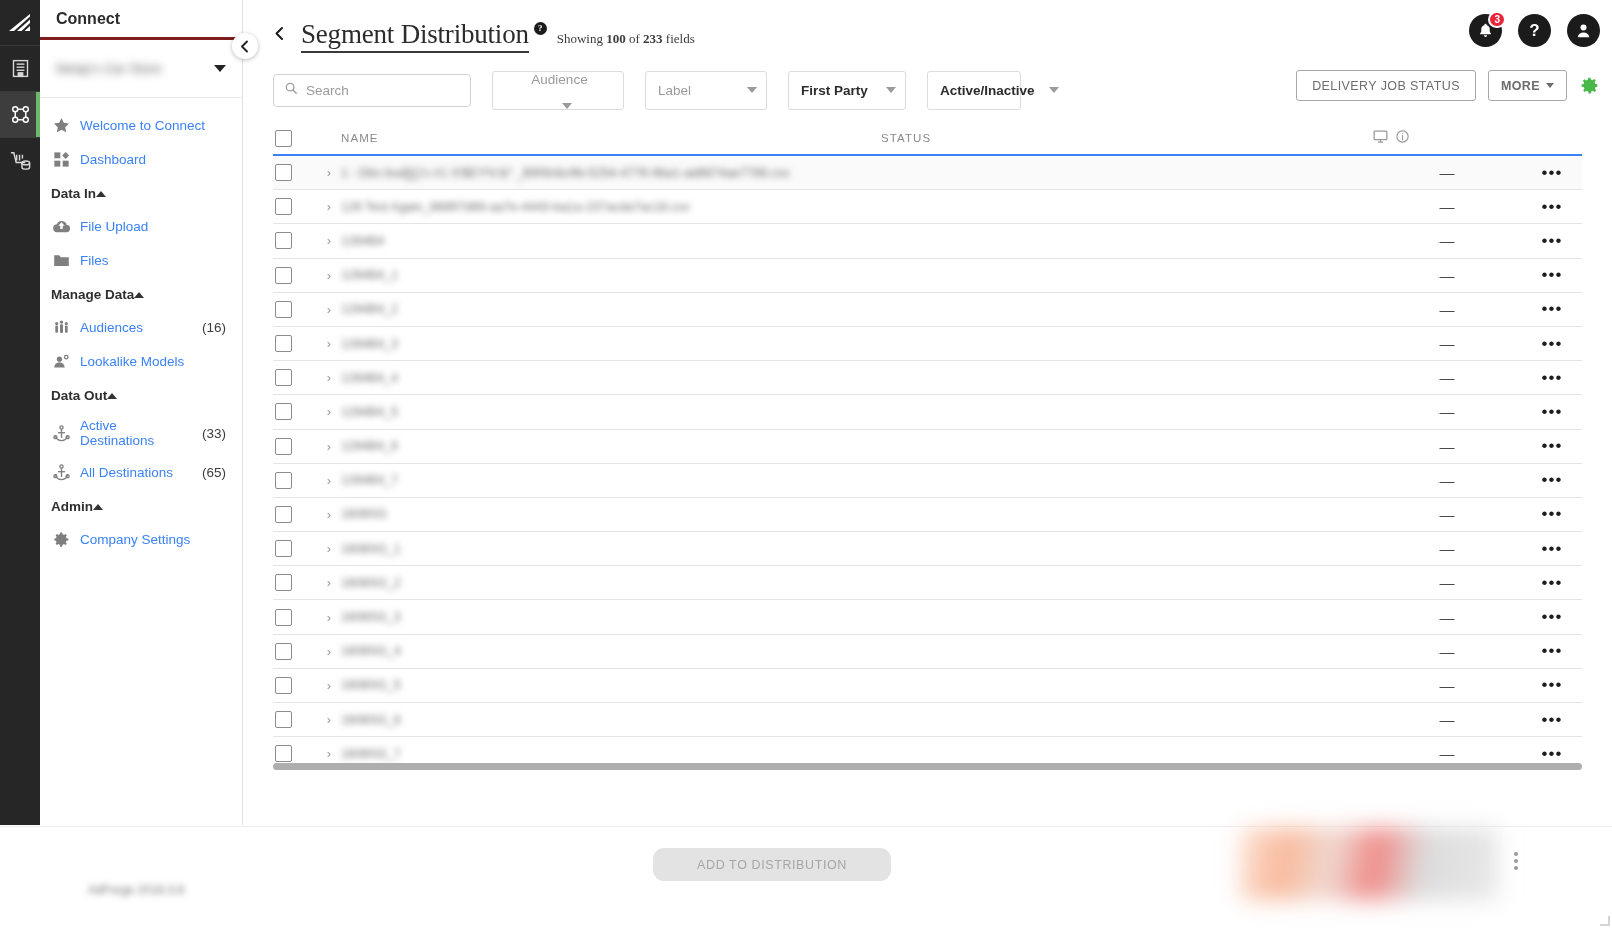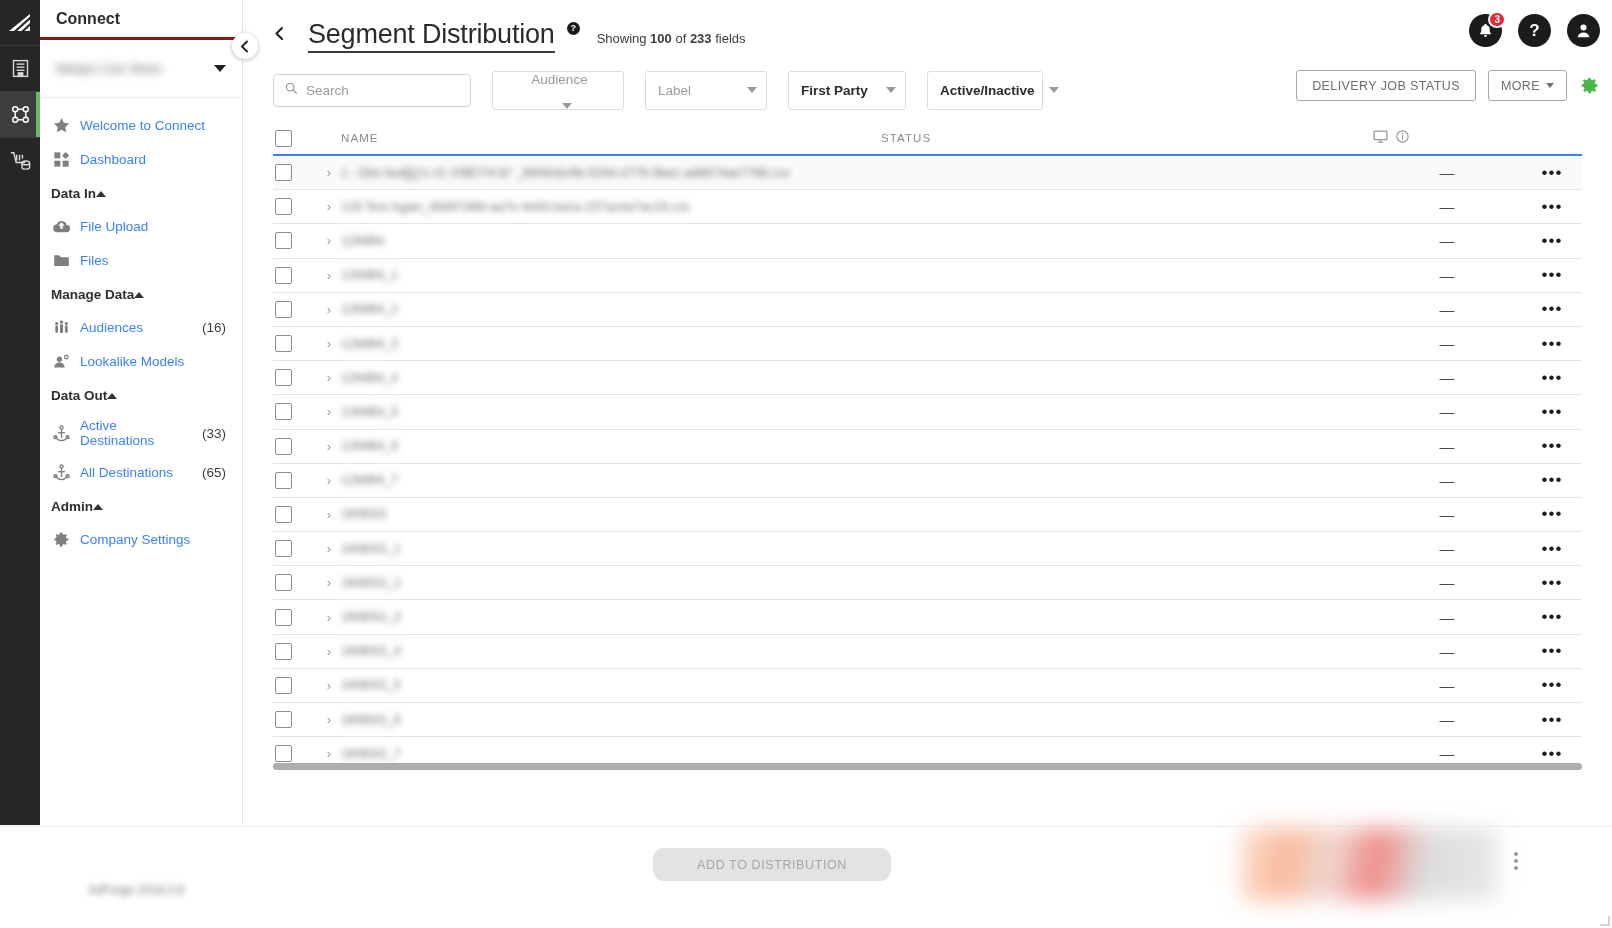--- a/index.html
+++ b/index.html
@@ -79,21 +79,21 @@
     display: flex; align-items: center; justify-content: center; cursor: pointer; z-index: 6;
   }
 
   
   .main {
     position: absolute; left: 243px; top: 0; right: 0; height: 825px;
     background: #fff; padding: 0 30px;
   }
   .topbar { position: relative; height: 62px; }
   .title-row {
-    position: absolute; left: 0; top: 20px; display: flex; align-items: baseline; gap: 12px;
+    position: absolute; left: 0; top: 20px; display: flex; align-items: baseline; gap: 5px; font-family: Liberation Serif, serif;
   }
   .back-chevron { margin-right: 10px; cursor: pointer; position: relative; top: -2px; }
   .page-title {
     font-size: 27px; font-weight: normal; color: #2b2b2b; letter-spacing: -.2px;
     border-bottom: 2px solid #3a3a3a; padding-bottom: 3px; line-height: 1.05;
   }
   .help-sup {
     display: inline-flex; align-items: center; justify-content: center;
     width: 13px; height: 13px; border-radius: 50%; background: #1b1b1b; color: #fff;
     font-size: 9px; font-weight: bold; position: relative; top: -12px; left: 0px; cursor: pointer;
@@ -139,30 +139,30 @@
   .sel-label { font-size: 13.5px; }
   .sel.muted .sel-label { color: #9b9b9b; }
   .sel.filled .sel-label { color: #2b2b2b; font-weight: bold; }
   .sel-arrow {
     width: 0; height: 0; border-left: 5px solid transparent; border-right: 5px solid transparent;
     border-top: 6px solid #9b9b9b; margin-left: 14px;
   }
   .sel-audience { width: 132px; flex-direction: column; }
   .sel-label2 { width: 122px; }
   .sel-party { width: 118px; }
-  .sel-active { width: 116px; }
+  .sel-active { width: 94px; }
 
   .actions { position: absolute; right: -18px; top: 8px; display: flex; align-items: center; gap: 12px; }
   .btn-outline {
     height: 31px; border: 1px solid #a7a7a7; border-radius: 3px; background: #fff;
     color: #6d6d6d; font-size: 12.5px; letter-spacing: .4px;
     display: flex; align-items: center; justify-content: center; padding: 0 15px; cursor: pointer;
     font-family: "Liberation Sans", sans-serif;
   }
-  .btn-more { padding: 0 12px; gap: 6px; }
+  .btn-more { padding: 0 12px; gap: 6px; font-weight: bold; }
   .more-arrow {
     width: 0; height: 0; border-left: 4px solid transparent; border-right: 4px solid transparent;
     border-top: 5px solid #6d6d6d;
   }
   .gear-green { color: #49b749; cursor: pointer; display: flex; align-items: center; }
 
   
   .table-wrap {
     position: relative; margin-top: 4px; height: 655px; overflow: hidden;
     border-bottom: 7px solid #ffffff;

